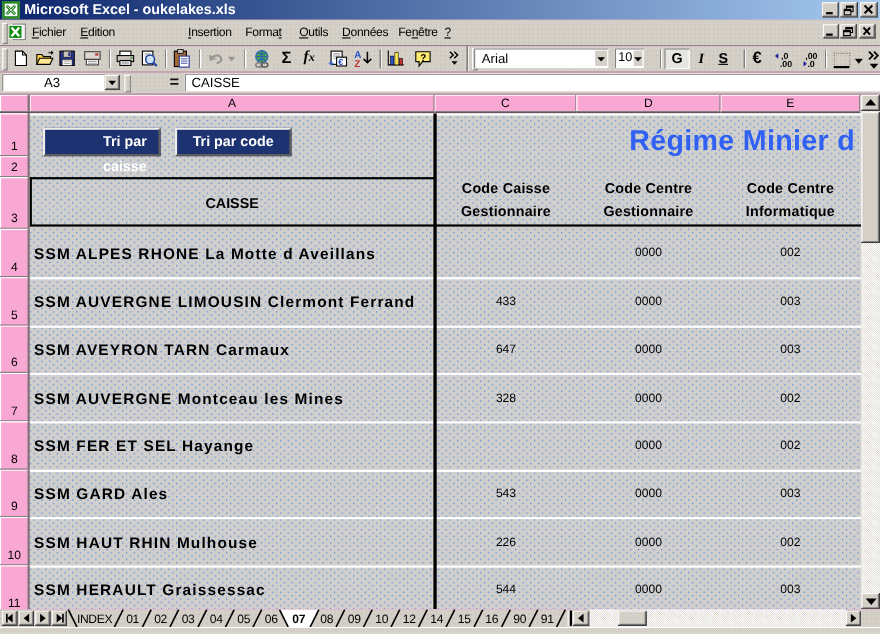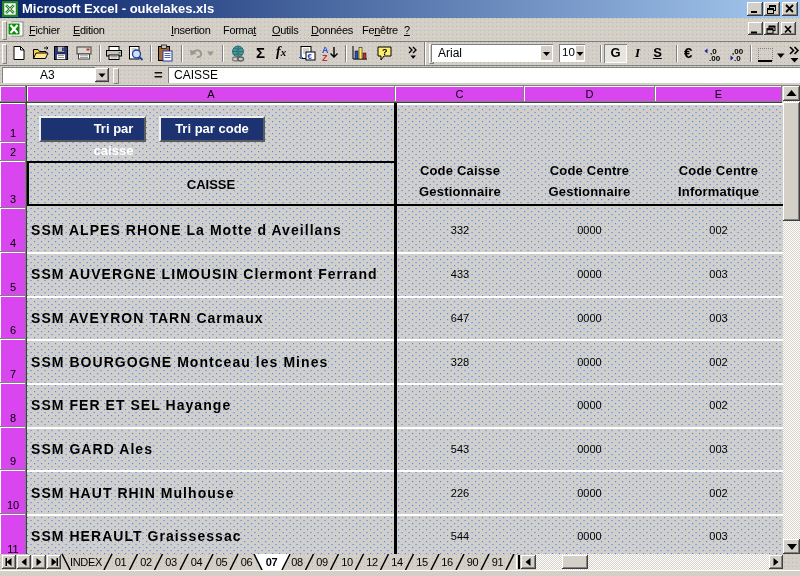--- a/index.html
+++ b/index.html
@@ -1,18 +1,18 @@
 <!DOCTYPE html>
 <html><head><meta charset="utf-8">
 <style>
 html,body{margin:0;padding:0;}
 #root{position:relative;width:800px;height:576px;overflow:hidden;
   font-family:"Liberation Sans",sans-serif;background:#d4d0c8;}
 .abs{position:absolute;}
-.bgface{background-color:#d946ef;}
+.bgface{background-color:#f9a8d4;}
 .bgcell{background-color:#cfcecb;}
 .bgtrack{background-color:#ffffff;background-image:
   linear-gradient(45deg,#d6d2ca 25%,rgba(0,0,0,0) 25%,rgba(0,0,0,0) 75%,#d6d2ca 75%),
   linear-gradient(45deg,#d6d2ca 25%,rgba(0,0,0,0) 25%,rgba(0,0,0,0) 75%,#d6d2ca 75%);
   background-size:2px 2px;background-position:0 0,1px 1px;}
 .raised{background-color:#d4d0c8;
   box-shadow:inset -1px -1px #404040,inset 1px 1px #ffffff,inset -2px -2px #808080;}
 .hdrcell{box-shadow:inset -1px -1px #808080,inset 1px 1px #ffffff;}
 .menu{font-size:11px;letter-spacing:-0.3px;color:#000;}
 .wbtn{width:16px;height:14px;}
@@ -285,20 +285,21 @@
     <div class="abs bgface hdrcell rh" style="top:384px;height:44px;">10</div>
     <div class="abs bgface hdrcell rh" style="top:428px;height:44px;">11</div>
 
     <div class="abs bgcell" id="data" style="left:27px;top:17px;width:756px;height:451px;overflow:hidden;">
 
       <svg class="abs" style="left:0;top:0;" width="756" height="451">
           <rect width="756" height="451" fill="url(#pcell)"></rect>
         </svg>
       <span class="abs navybtn" style="left:12px;top:13px;width:107px;padding-left:42px;">Tri par caisse</span>
       <span class="abs navybtn" style="left:132px;top:13px;width:106px;">Tri par code</span>
+      <span class="abs" style="left:545px;top:9px;font-size:26px;font-weight:bold;color:#3161f2;letter-spacing:0.3px;white-space:nowrap;">Régime Minier d</span>
 
       <span class="abs" style="left:0;top:74px;width:368px;text-align:center;font-weight:bold;font-size:13px;">CAISSE</span>
       <div class="abs chdr" style="left:369px;width:128px;">Code Caisse<br>Gestionnaire</div>
       <div class="abs chdr" style="left:497px;width:131px;">Code Centre<br>Gestionnaire</div>
       <div class="abs chdr" style="left:628px;width:127px;">Code Centre<br>Informatique</div>
 
       <span class="abs" style="left:0;top:58px;width:369px;height:2px;background:#000;"></span>
       <span class="abs" style="left:0;top:58px;width:2px;height:44px;background:#000;"></span>
       <span class="abs" style="left:0;top:100.5px;width:756px;height:2.5px;background:#000;"></span>
 
@@ -306,38 +307,37 @@
       <span class="wsep" style="top:148.5px;"></span>
       <span class="wsep" style="top:192.5px;"></span>
       <span class="wsep" style="top:236px;"></span>
       <span class="wsep" style="top:279.5px;"></span>
       <span class="wsep" style="top:323.5px;"></span>
       <span class="wsep" style="top:367px;"></span>
       <span class="wsep" style="top:410.5px;"></span>
 
       <div class="drow" style="top:105px;">
           <span class="nm">SSM ALPES RHONE La Motte d Aveillans</span>
-          <span class="c1">332</span>
           <span class="c2">0000</span>
           <span class="c3">002</span>
         </div>
       <div class="drow" style="top:149px;">
           <span class="nm">SSM AUVERGNE LIMOUSIN Clermont Ferrand</span>
           <span class="c1">433</span>
           <span class="c2">0000</span>
           <span class="c3">003</span>
         </div>
       <div class="drow" style="top:193px;">
           <span class="nm">SSM AVEYRON TARN Carmaux</span>
           <span class="c1">647</span>
           <span class="c2">0000</span>
           <span class="c3">003</span>
         </div>
       <div class="drow" style="top:236.5px;">
-          <span class="nm">SSM BOURGOGNE Montceau les Mines</span>
+          <span class="nm">SSM AUVERGNE Montceau les Mines</span>
           <span class="c1">328</span>
           <span class="c2">0000</span>
           <span class="c3">002</span>
         </div>
       <div class="drow" style="top:280px;padding-left:16px;">
           <span class="nm">SSM FER ET SEL Hayange</span>
           <span class="c2">0000</span>
           <span class="c3">002</span>
         </div>
       <div class="drow" style="top:324px;">

